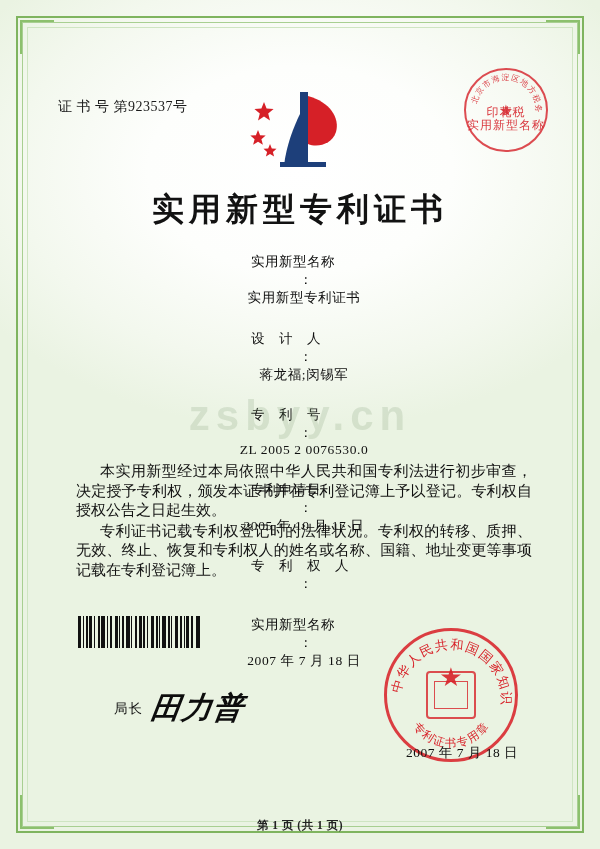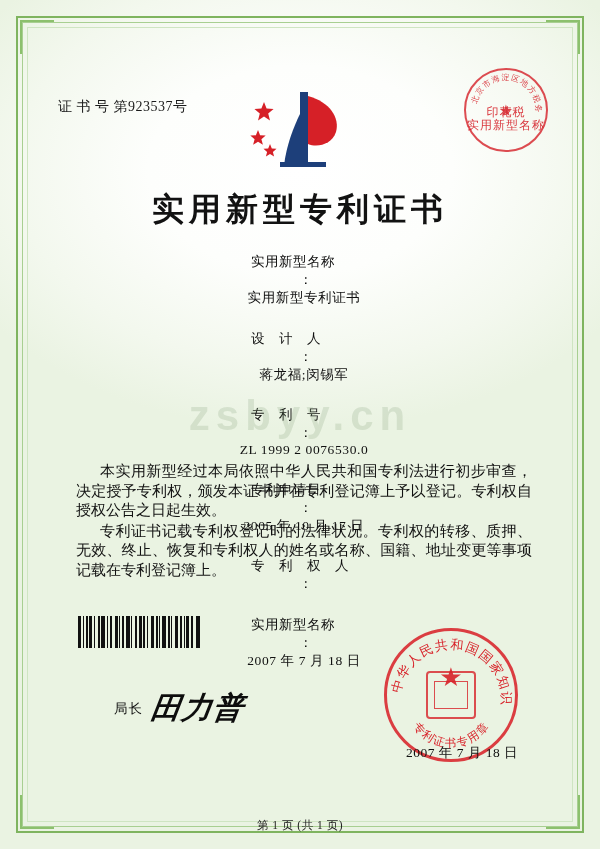--- a/index.html
+++ b/index.html
@@ -277,20 +277,21 @@
   }
 
   .page-footer {
     position: absolute;
     left: 0; right: 0;
     bottom: 16px;
     text-align: center;
     font-size: 11.5px;
     color: #222;
     letter-spacing: 0.5px;
+    font-weight: bold;
   }
 </style>
 </head>
 <body>
 
 <div class="page">
 
   <div class="frame-outer"></div>
   <div class="frame-inner"></div>
   <div class="frame-inner2"></div>
@@ -341,21 +342,21 @@
         <span class="field-value">实用新型专利证书</span>
       </div>
       <div class="field-row">
         <span class="field-label">设　计　人</span>
         <span class="field-colon">：</span>
         <span class="field-value">蒋龙福;闵锡军</span>
       </div>
       <div class="field-row">
         <span class="field-label">专　利　号</span>
         <span class="field-colon">：</span>
-        <span class="field-value">ZL 1999 2 0076530.0</span>
+        <span class="field-value">ZL 2005 2 0076530.0</span>
       </div>
       <div class="field-row">
         <span class="field-label">专利申请日</span>
         <span class="field-colon">：</span>
         <span class="field-value">2005 年 10 月 17 日</span>
       </div>
       <div class="field-row">
         <span class="field-label">专　利　权　人</span>
         <span class="field-colon">：</span>
       </div>

